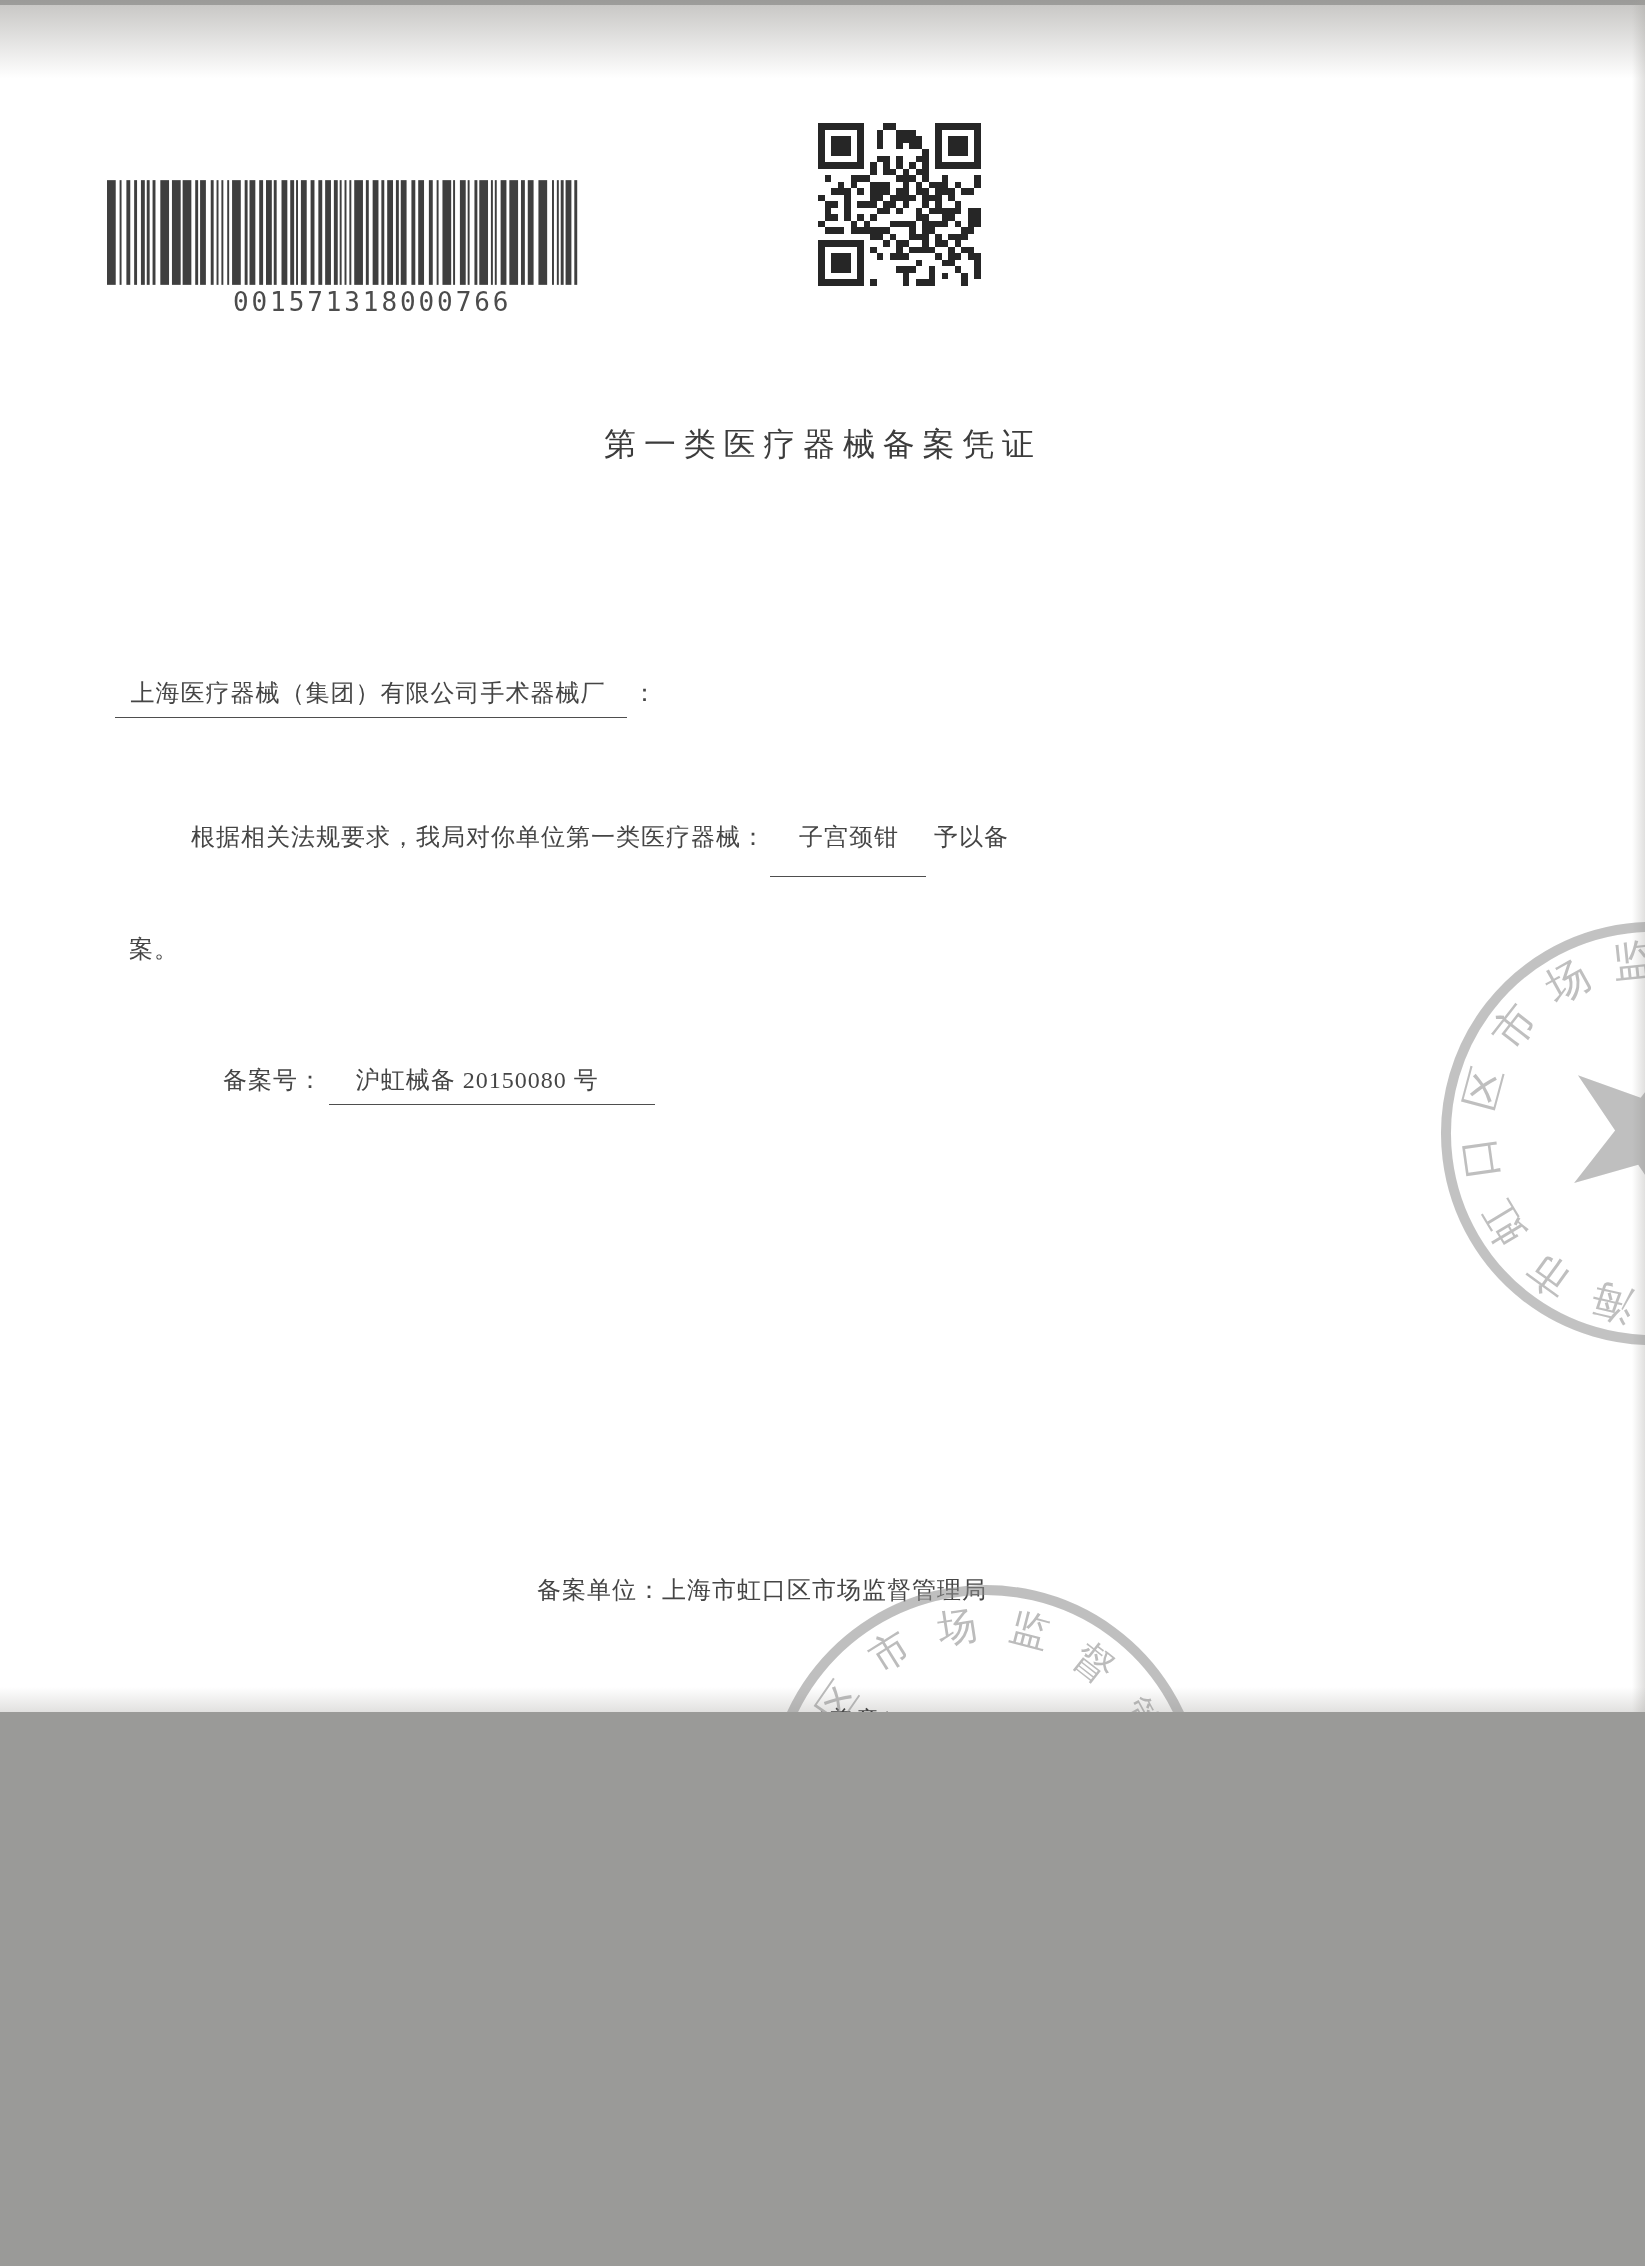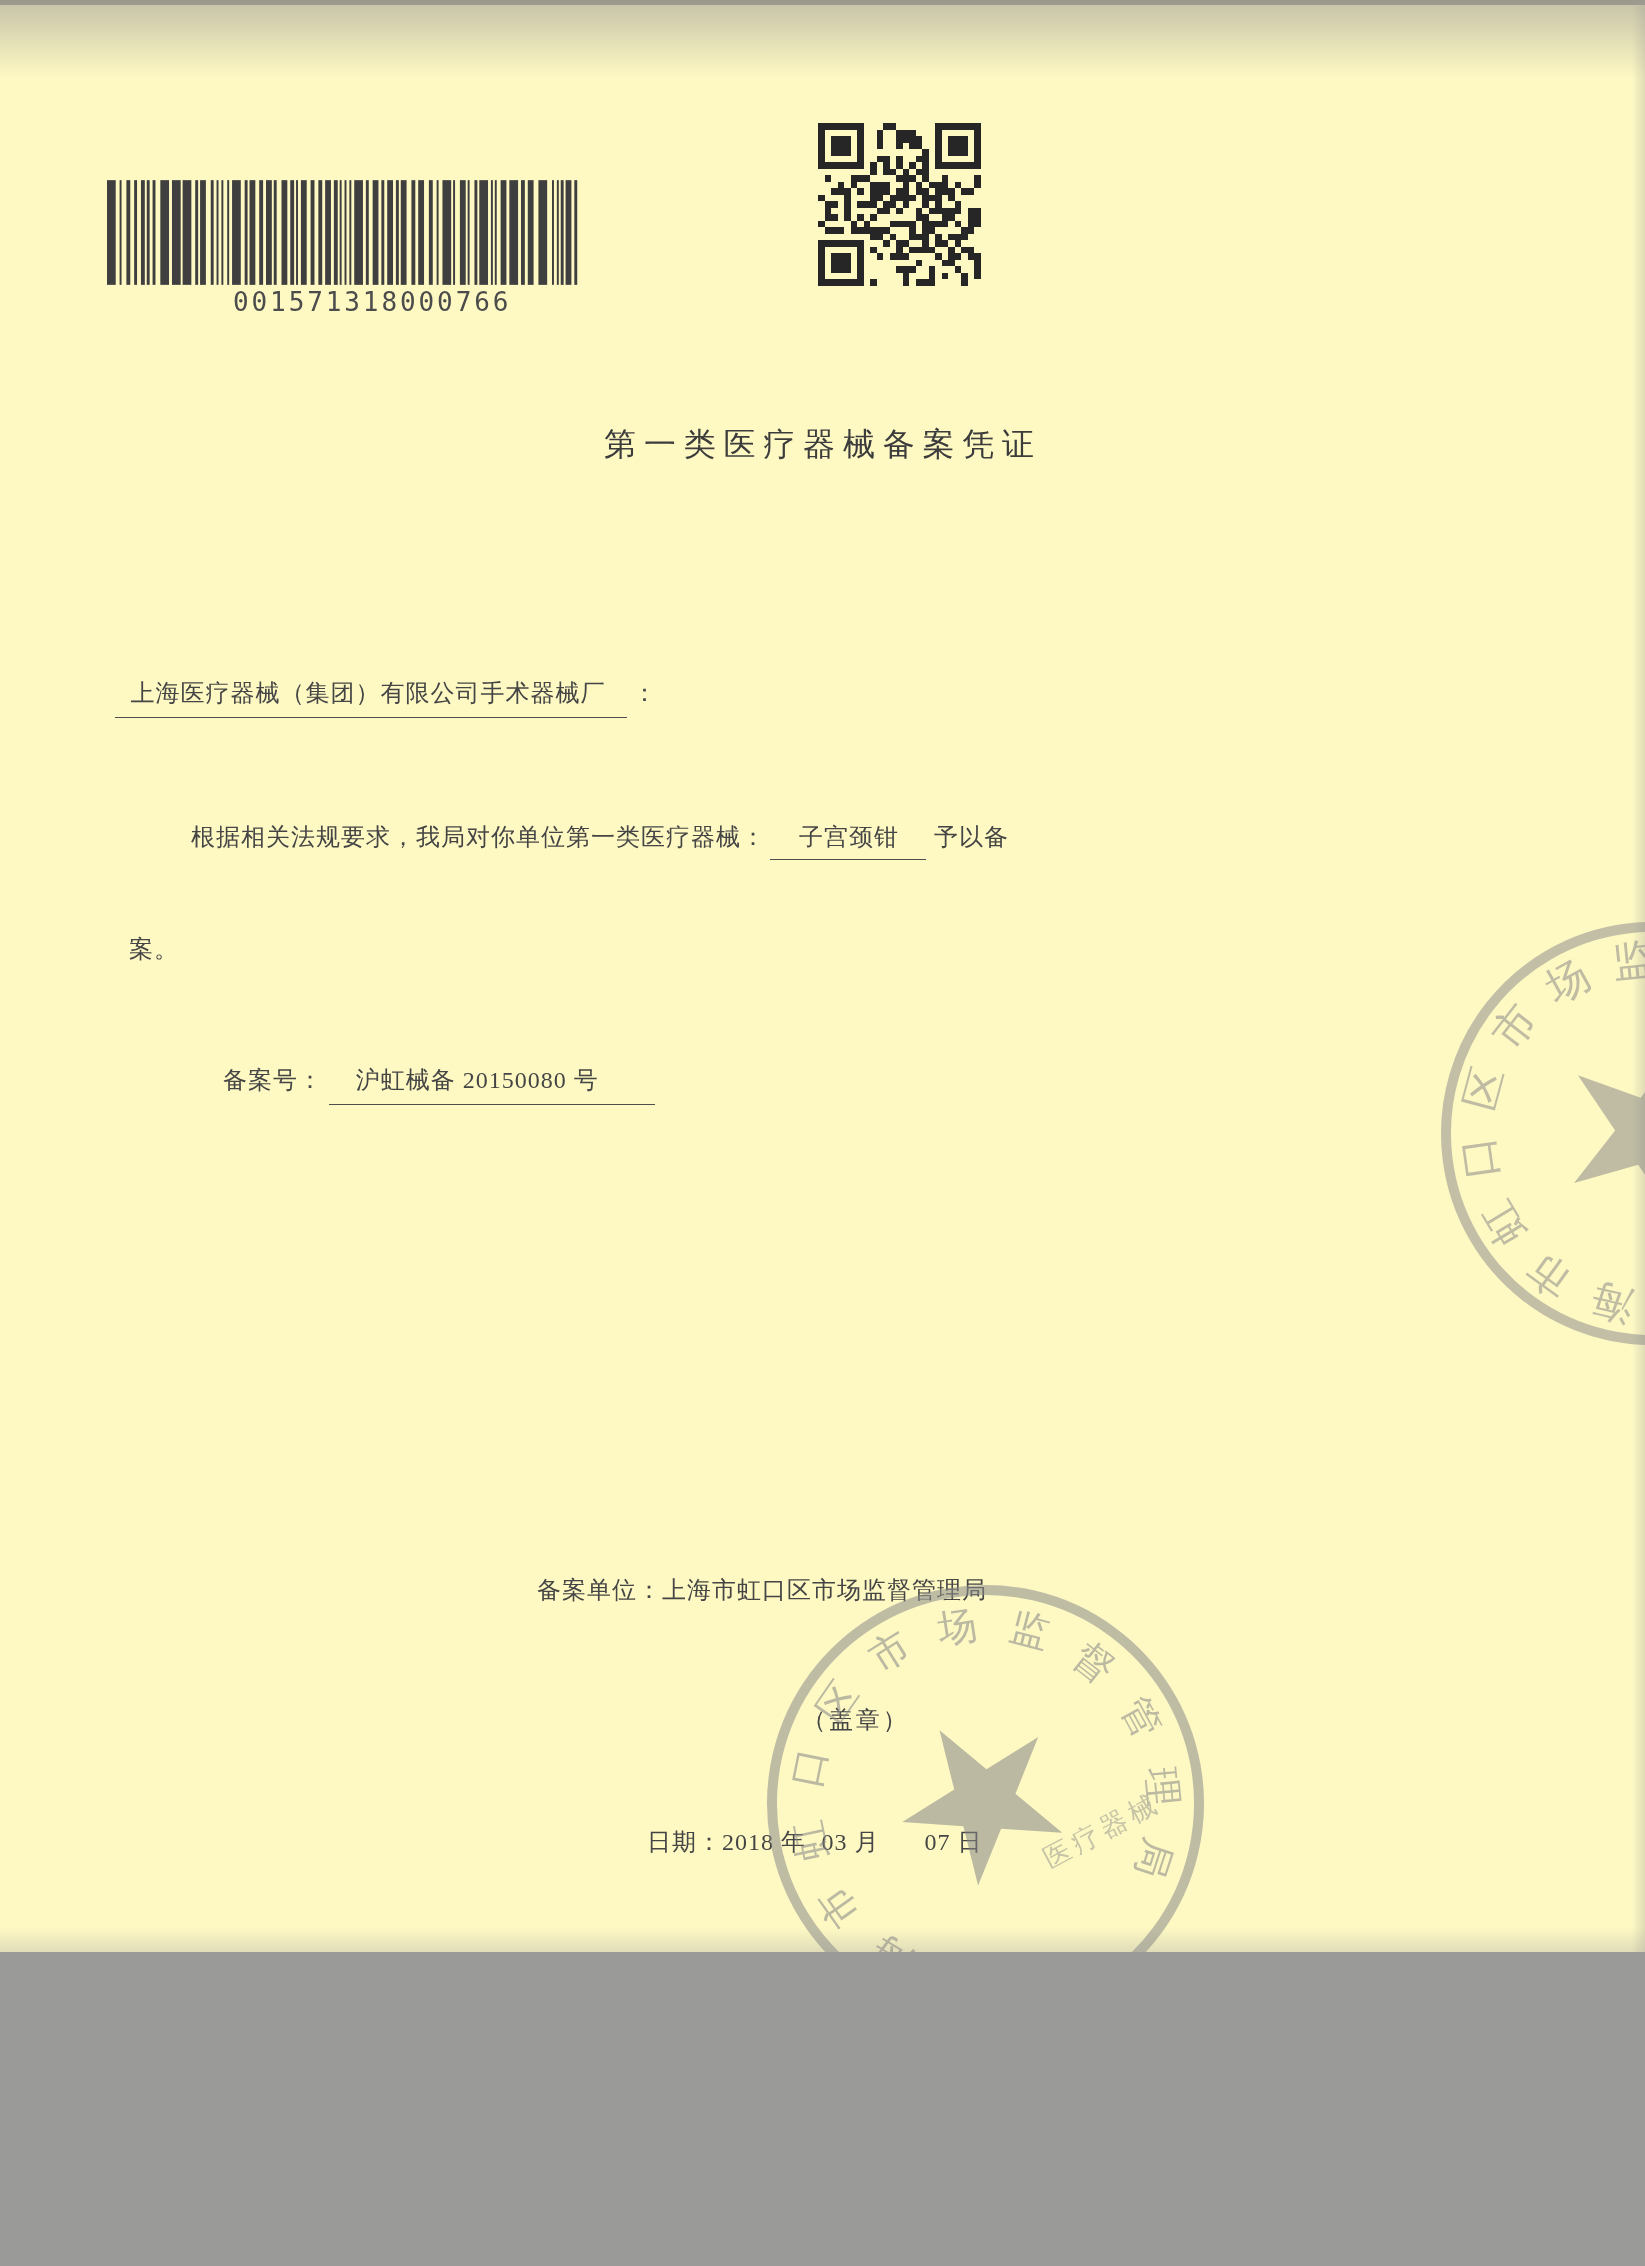--- a/index.html
+++ b/index.html
@@ -1,19 +1,19 @@
 <!DOCTYPE html>
 <html><head>
 <meta charset="utf-8">
 <style>
   html,body{margin:0;padding:0;background:#9a9a98;}
   #page{
     position:relative;
-    width:1646px;height:1952px;
-    background:#fef9c3;
+    width:1646px;height:1712px;
+    background:#ffffff;
     overflow:hidden;
     font-family:"Liberation Serif","DejaVu Serif",serif;
     color:#474747;
   }
   .abs{position:absolute;}
   .top-shade{left:0;top:0;width:1646px;height:89px;
     background:linear-gradient(rgba(150,148,144,.55), rgba(251,251,248,0) 88%);}
   .top-line{left:0;top:0;width:1646px;height:4.9px;background:rgba(120,120,118,.55);}
   .right-shade{right:0;top:0;width:13.6px;height:2267px;
     background:linear-gradient(to left, rgba(160,158,154,.35), rgba(251,251,248,0));}
@@ -31,21 +31,21 @@
 
   .bodytext{font-size:24px;letter-spacing:1px;color:#454545;white-space:nowrap;}
   .uline{border-bottom:1.9px solid #4e4e4e;}
 
   #recipient{left:115px;top:677px;}
   #recipient .name{display:inline-block;padding:0 21.3px 7.8px 15.5px;}
   #recipient .colon{margin-left:5.8px;}
 
   #para-line1{left:129px;top:821px;}
   #para-line1 .indent{display:inline-block;width:62px;}
-  #para-line1 .device{display:inline-block;padding:0 27px 6px 29px;margin-left:3.9px;}
+  #para-line1 .device{display:inline-block;padding:0 27px 23px 29px;margin-left:3.9px;}
   #para-line1 .post{margin-left:8px;}
   #para-line2{left:129px;top:933px;}
 
   #filing-no{left:223px;top:1064px;}
   #filing-no .value{display:inline-block;padding:0 56px 7.8px 27px;margin-left:5.8px;}
 
   #filing-unit{left:537px;top:1574px;text-align:right;}
   #seal-note{left:802px;top:1704px;letter-spacing:2.9px;}
 
   #date-line{left:647px;top:1826px;}

